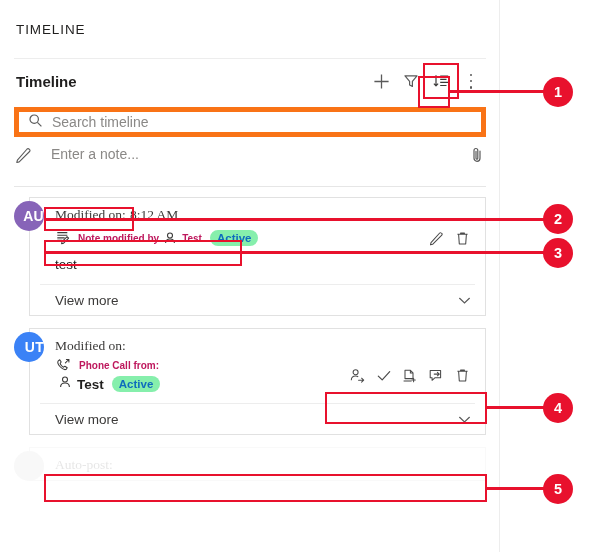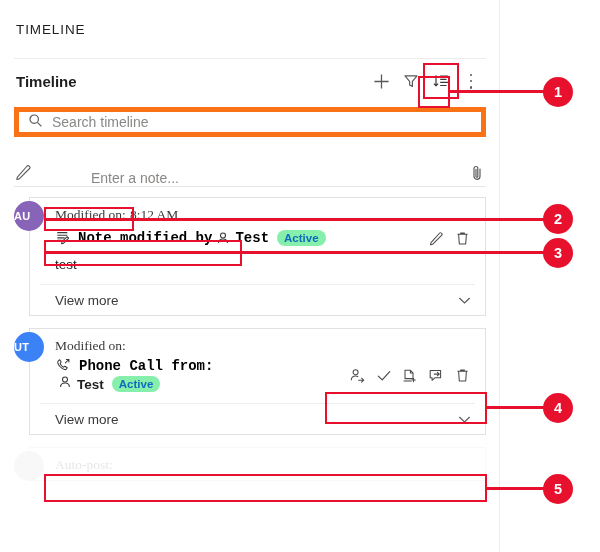--- a/index.html
+++ b/index.html
@@ -55,47 +55,47 @@
   .search-box{
     height:30px;border:5px solid #f97316;background:#fff;
     display:flex;align-items:center;padding:0 9px;box-sizing:border-box;
   }
   .search-box .ph{
     font-size:14px;color:#8a8886;margin-left:9px;
   }
 
   
   .note-entry{
-    height:40px;margin:9px 14px 0 14px;display:flex;align-items:flex-end;gap:40px;
+    height:40px;margin:9px 14px 0 14px;display:flex;align-items:flex-start;
   }
   .note-entry .ph{font-size:14px;color:#8a8886;flex:1;margin-left:18px;}
   .hr2{height:1px;background:#e6e6e6;margin:0 14px;}
 
   
   .items{padding:10px 14px 0 14px;}
   .item{display:flex;margin-bottom:12px;position:relative;}
   .avatar{
     width:30px;height:30px;border-radius:50%;flex:0 0 30px;
-    display:flex;align-items:center;justify-content:flex-start;
-    color:#fff;font-size:11px;font-weight:bold;letter-spacing:.3px;
+    display:flex;align-items:center;justify-content:flex-end;
+    color:#fff;font-size:14px;font-weight:bold;letter-spacing:.3px;
     margin-top:4px;z-index:3;
   }
   .card{
     flex:1;border:1px solid #e1e1e1;background:#fff;
     margin-left:-15px;padding:6px 10px 0 25px;box-sizing:border-box;
   }
   .row-modified{
     font-size:13.5px;color:#3b3a39;height:22px;line-height:22px;
     display:flex;align-items:center;font-family:Liberation Serif, serif;
   }
   .row-title{
     display:flex;align-items:center;min-height:24px;
   }
   .title-main{
-    display:flex;align-items:center;font-size:14px;font-weight:bold;color:#000000;font-family:Liberation Mono, monospace;
+    display:flex;align-items:center;font-size:10px;font-weight:bold;color:#be185d;
   }
   .title-main .t-ico{margin-right:7px;display:flex;align-items:center;}
   .person-ico{margin:0 5px 0 4px;display:flex;align-items:center;}
   .badge{
     background:#86efac;color:#0f6cbd;font-size:11.5px;font-weight:bold;
     padding:2px 7px;border-radius:9px;margin-left:8px;white-space:nowrap;
   }
   .spacer{flex:1;}
   .act{
     width:26px;height:24px;display:flex;align-items:center;justify-content:center;

